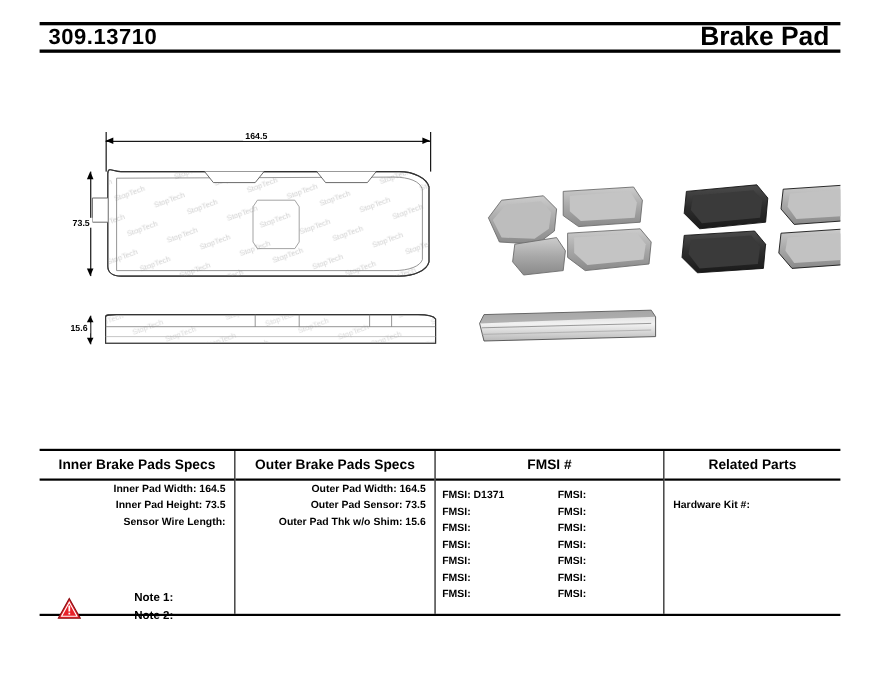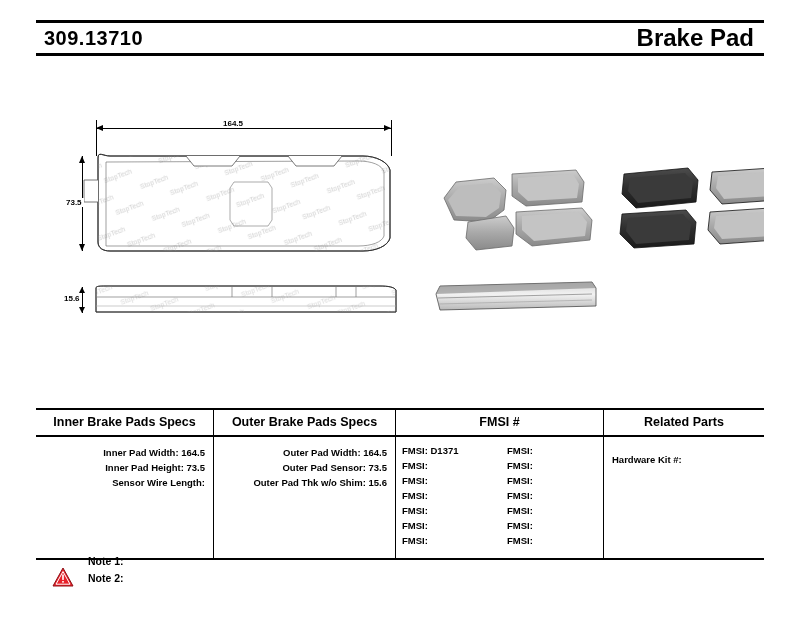--- a/index.html
+++ b/index.html
@@ -15,21 +15,21 @@
     position: relative;
     overflow: hidden;
   }
 
   
   .header {
     position: absolute;
     left: 36px;
     top: 20px;
     width: 728px;
-    height: 36px;
+    height: 28px;
     border-top: 3px solid #000;
     border-bottom: 3px solid #000;
     display: flex;
     align-items: center;
     justify-content: space-between;
     box-sizing: border-box;
   }
   .part-number {
     font-size: 20px;
     font-weight: bold;
@@ -154,21 +154,21 @@
   .col-rel    { width: 160px; }
 
   .spec-head {
     font-size: 12.5px;
     font-weight: bold;
     text-align: center;
     padding: 5px 0 6px 0;
     border-bottom: 2px solid #000;
   }
   .spec-body {
-    padding: 8px 0 10px 0;
+    padding: 0 0 10px 0;
     min-height: 118px;
     box-sizing: border-box;
   }
   .spec-row {
     font-size: 9.5px;
     font-weight: bold;
     line-height: 15px;
     text-align: right;
     padding-right: 8px;
     white-space: nowrap;
@@ -200,24 +200,25 @@
     font-weight: bold;
     line-height: 15px;
     text-align: left;
     white-space: nowrap;
   }
 
   
   .notes {
     position: absolute;
     left: 52px;
-    top: 553px;
+    top: 535px;
     width: 300px;
     display: flex;
-    align-items: flex-end;
+    align-items: center;
+    gap: 34px;
   }
   .warn-icon {
     width: 22px;
     height: 20px;
     margin-right: 14px;
     margin-top: 2px;
     flex: none;
   }
   .note-list { }
   .note-row {

